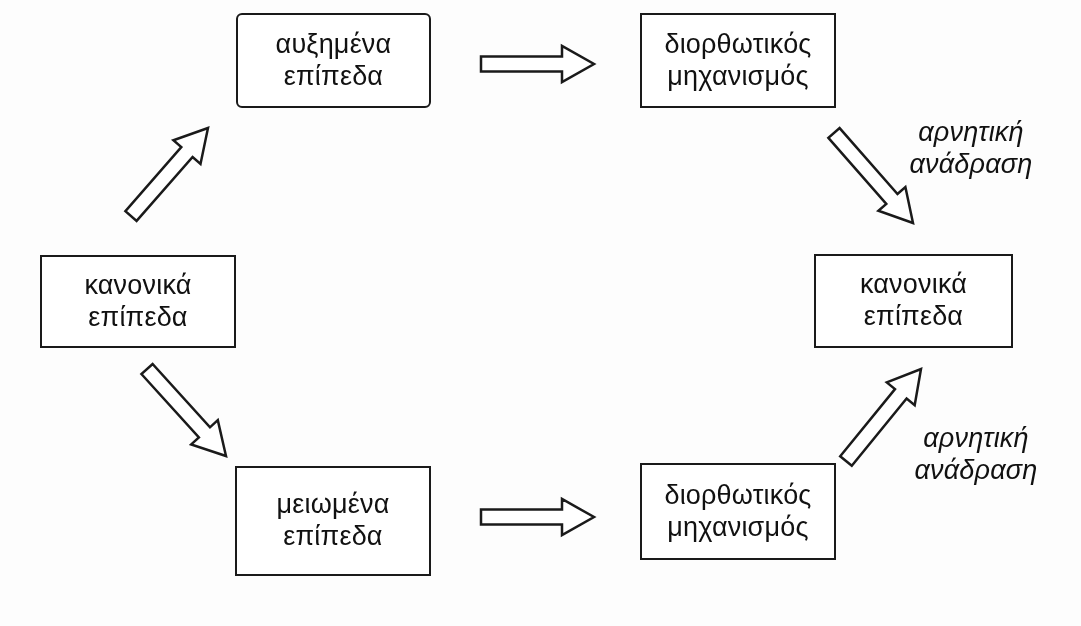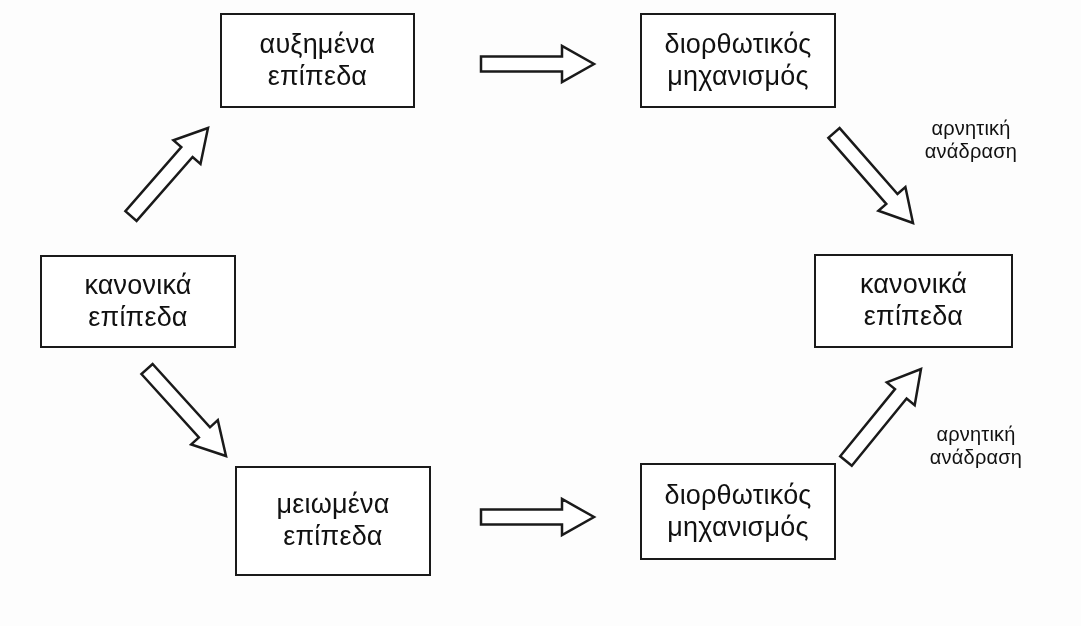--- a/index.html
+++ b/index.html
@@ -36,26 +36,27 @@
     text-align: center;
     white-space: pre-line;
     font-size: 27px;
     line-height: 1.17;
     letter-spacing: 0.2px;
   }
   .edge-label {
     position: absolute;
     text-align: center;
     white-space: pre-line;
-    font-size: 20px;
+    font-size: 27px;
     line-height: 1.17;
     letter-spacing: 0.2px;
+    font-style: italic;
   }
   
-  .box-increased        { left: 220px; top: 13px;  width: 195px; height: 95px; }
+  .box-increased        { left: 236px; top: 13px;  width: 195px; height: 95px; border-radius: 6px; }
   .box-corrective-top   { left: 640px; top: 13px;  width: 196px; height: 95px; }
   .box-normal-left      { left: 40px;  top: 255px; width: 196px; height: 93px; }
   .box-normal-right     { left: 814px; top: 254px; width: 199px; height: 94px; }
   .box-decreased        { left: 235px; top: 466px; width: 196px; height: 110px; }
   .box-corrective-bottom{ left: 640px; top: 463px; width: 196px; height: 97px; }
   .label-feedback-top    { left: 905px; top: 117px; width: 132px; }
   .label-feedback-bottom { left: 910px; top: 423px; width: 132px; }
 </style>
 </head>
 <body>

